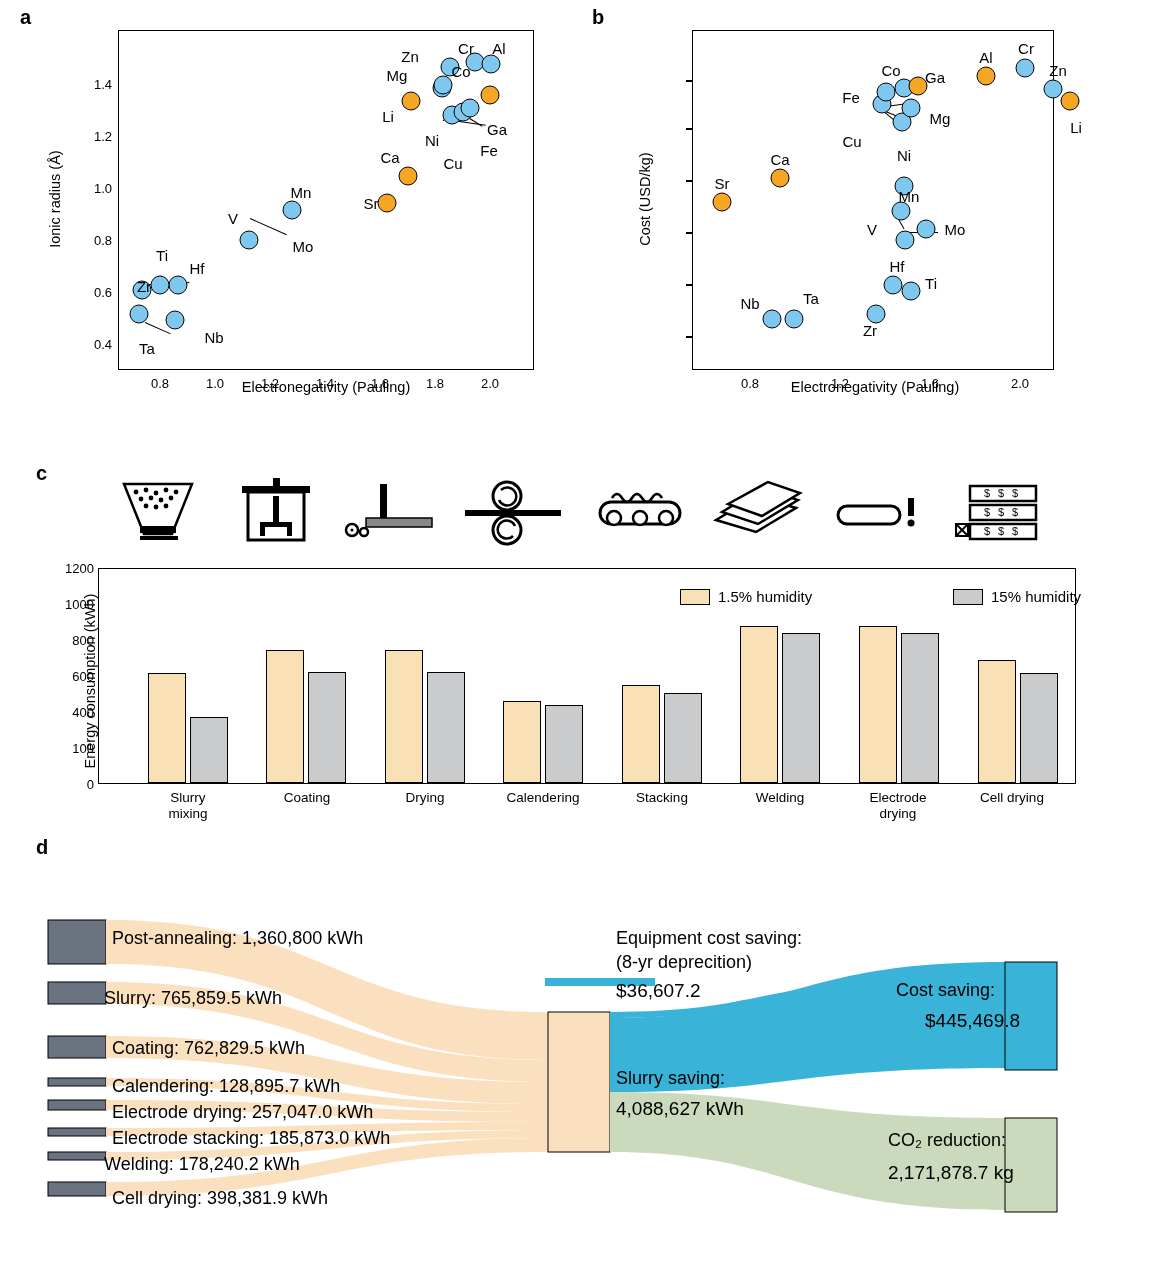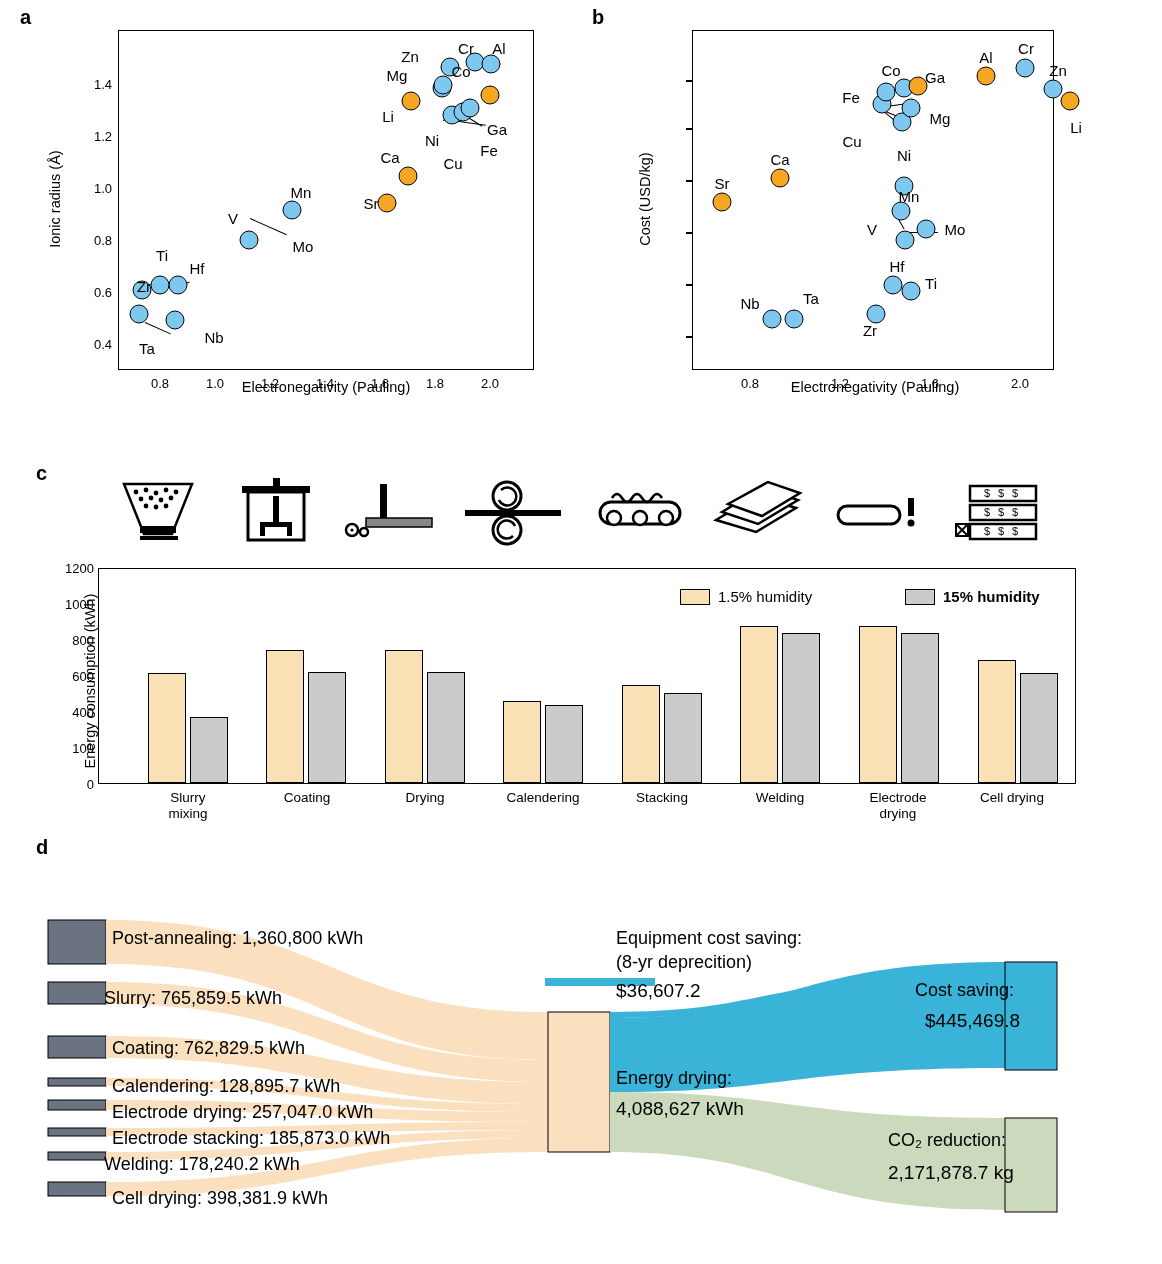--- a/index.html
+++ b/index.html
@@ -387,21 +387,21 @@
   <div class="tick-label y" style="left:94px; top:712px;">400</div>
   <div class="tick-label y" style="left:94px; top:676px;">600</div>
   <div class="tick-label y" style="left:94px; top:640px;">800</div>
   <div class="tick-label y" style="left:94px; top:604px;">1000</div>
   <div class="tick-label y" style="left:94px; top:568px;">1200</div>
 
   <div class="legend-box" style="left:680px; top:588px;">
     <div class="legend-swatch" style="background:#fae0b5;"></div>
     <span>1.5% humidity</span>
   </div>
-  <div class="legend-box" style="left:905px; top:588px;font-weight:bold;">
+  <div class="legend-box" style="left:953px; top:588px;">
     <div class="legend-swatch" style="background:#c9cbcc;"></div>
     <span>15% humidity</span>
   </div>
 
   <div style="position:absolute; left:98px; top:568px; width:978px; height:215px;">
 
     <div class="bar h15" style="left:50px; width:38px; height:110px;"></div>
     <div class="bar h150" style="left:92px; width:38px; height:66px;"></div>
 
     <div class="bar h15" style="left:168px; width:38px; height:133px;"></div>
@@ -485,22 +485,22 @@
   <div class="sankey-label big" style="left:112px; top:1076px;">Calendering: 128,895.7 kWh</div>
   <div class="sankey-label big" style="left:112px; top:1102px;">Electrode drying: 257,047.0 kWh</div>
   <div class="sankey-label big" style="left:112px; top:1128px;">Electrode stacking: 185,873.0 kWh</div>
   <div class="sankey-label big" style="left:104px; top:1154px;">Welding: 178,240.2 kWh</div>
   <div class="sankey-label big" style="left:112px; top:1188px;">Cell drying: 398,381.9 kWh</div>
 
   <div class="sankey-label big" style="left:616px; top:928px;">Equipment cost saving:</div>
   <div class="sankey-label big" style="left:616px; top:952px;">(8-yr deprecition)</div>
   <div class="sankey-label bold" style="left:616px; top:980px;">$36,607.2</div>
 
-  <div class="sankey-label big" style="left:616px; top:1068px;">Energy drying:</div>
+  <div class="sankey-label big" style="left:616px; top:1068px;">Slurry saving:</div>
   <div class="sankey-label bold" style="left:616px; top:1098px;">4,088,627 kWh</div>
 
-  <div class="sankey-label big" style="left:915px; top:980px;text-align:right;">Cost saving:</div>
+  <div class="sankey-label big" style="left:896px; top:980px;text-align:right;">Cost saving:</div>
   <div class="sankey-label bold" style="left:925px; top:1010px;">$445,469.8</div>
 
   <div class="sankey-label big" style="left:888px; top:1130px;">CO₂ reduction:</div>
   <div class="sankey-label bold" style="left:888px; top:1162px;">2,171,878.7 kg</div>
 
 </div>
 
 </body></html>

